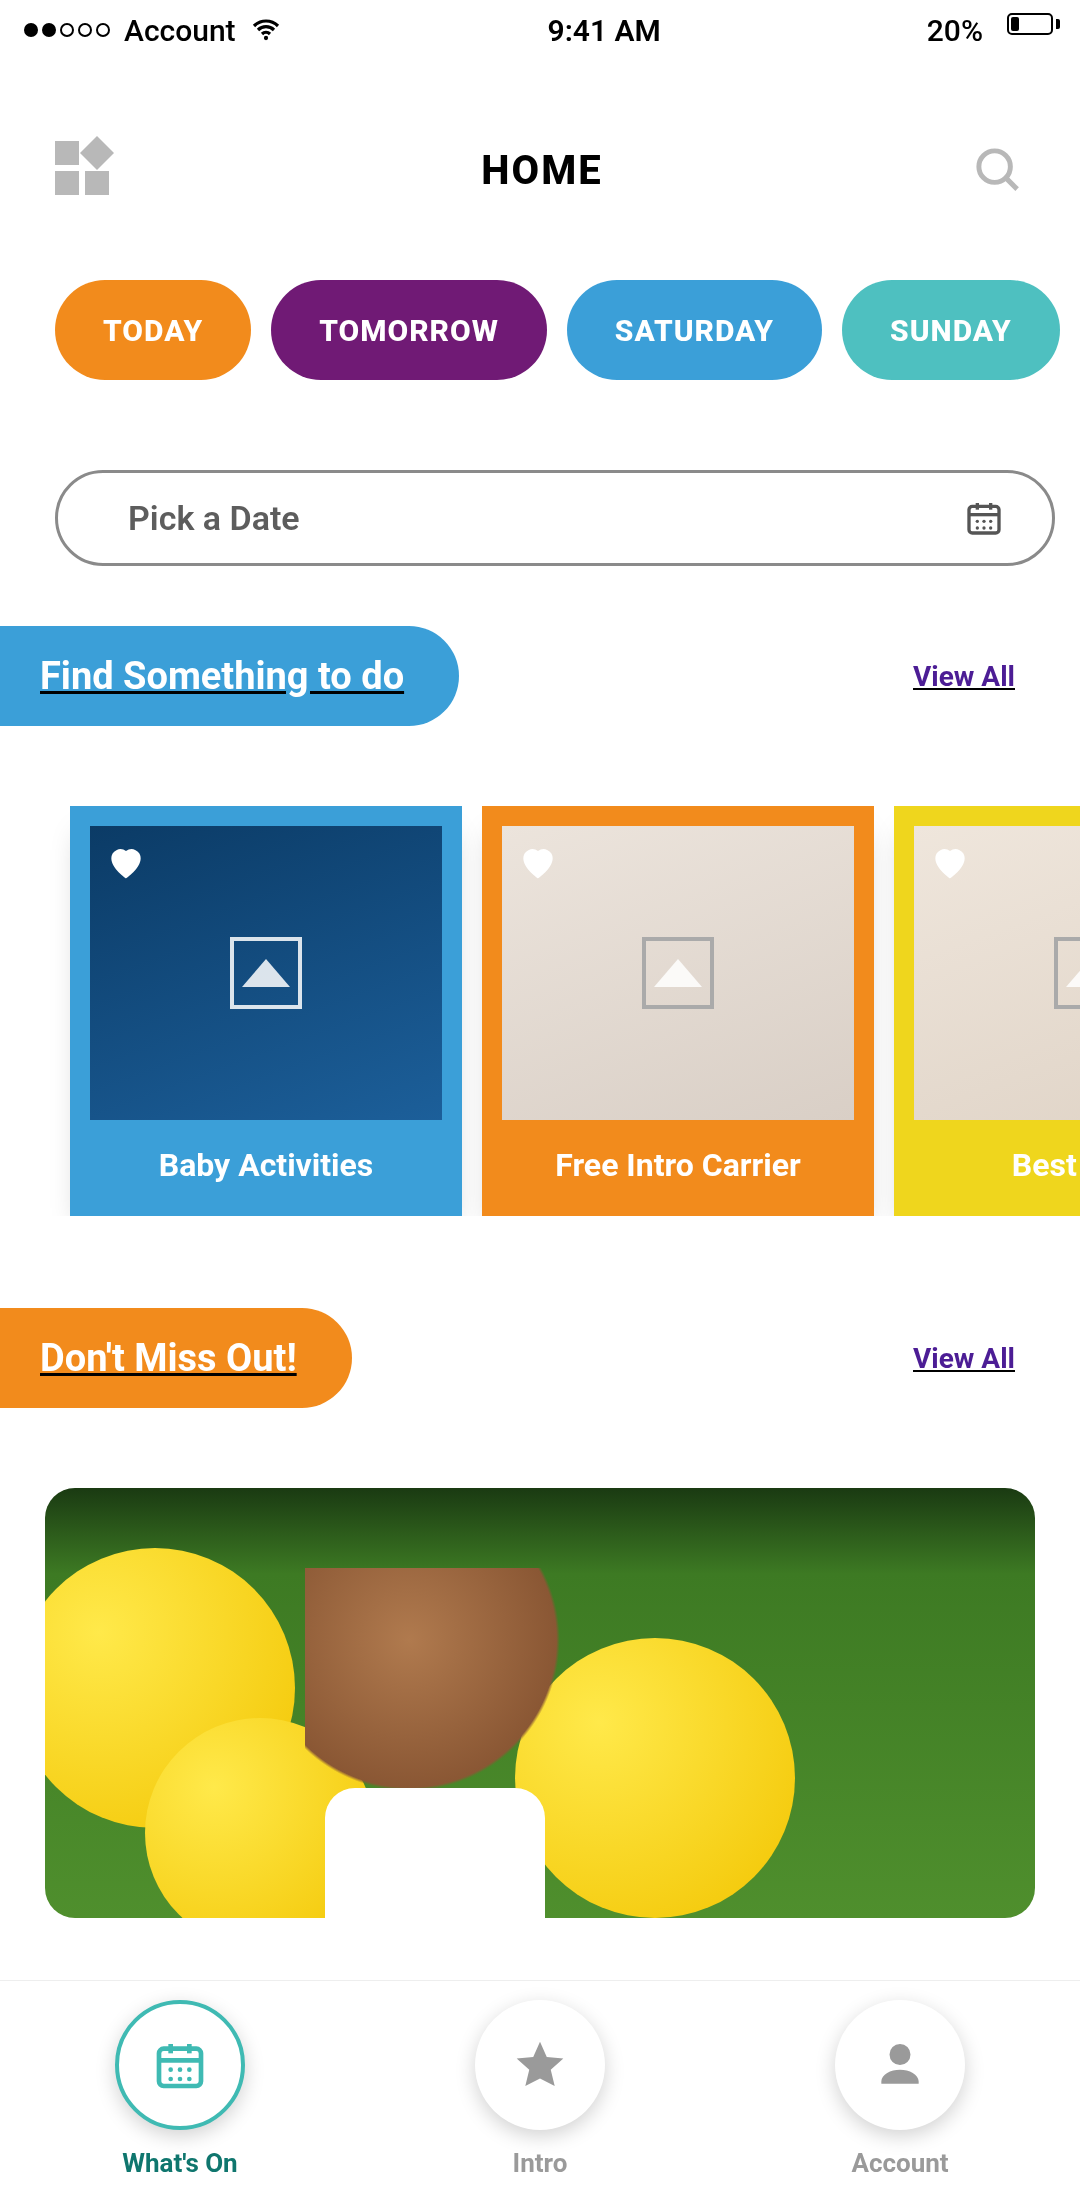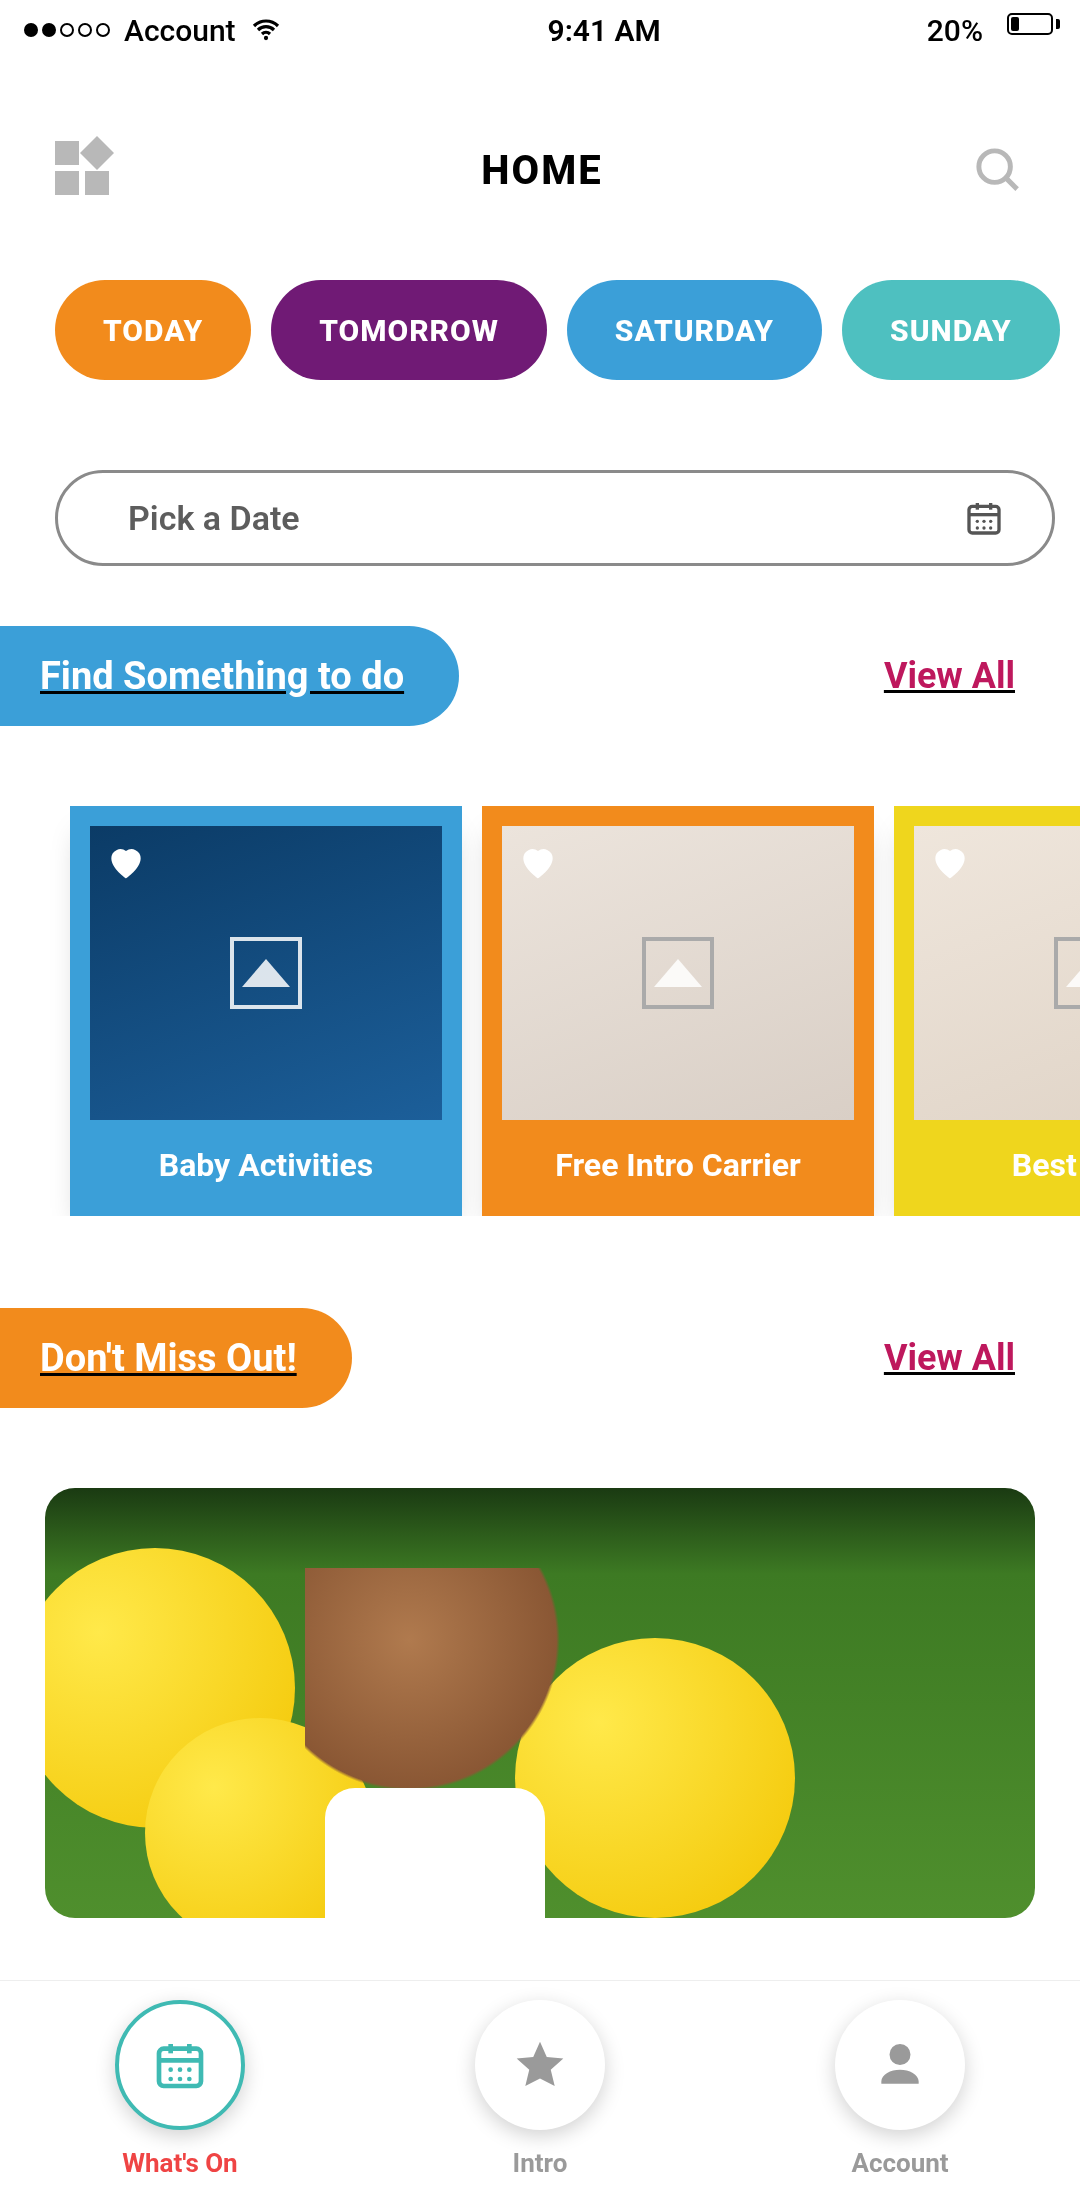--- a/index.html
+++ b/index.html
@@ -111,22 +111,22 @@
     display: inline-flex;
     align-items: center;
     padding: 0 55px 0 40px;
     color: #fff;
     font-size: 38px;
     font-weight: 700;
   }
   .pill-blue   { background: #3b9fd8; }
   .pill-orange { background: #f28b1c; }
   .view-all {
-    color: #be185d;
-    font-size: 36px;
+    color: #4c1d95;
+    font-size: 28px;
     font-weight: 700;
   }
 
   
   .cards-row {
     display: flex;
     gap: 20px;
     padding-left: 70px;
     overflow: hidden;
     margin-bottom: 92px;
@@ -205,21 +205,21 @@
     width: 130px; height: 130px; border-radius: 50%;
     background: #fff;
     display:flex; align-items:center; justify-content:center;
     box-shadow: 0 6px 20px rgba(0,0,0,0.18);
     margin-top: -50px;
   }
   .nav-circle.active { border: 4px solid #3fbab3; }
   .nav-circle svg { width: 56px; height: 56px; display:block; }
   .nav-label { font-size: 26px; font-weight: 700; }
   .nav-label.inactive { color: #9a9a9a; }
-  .nav-label.active   { color: #ef4444; }
+  .nav-label.active   { color: #0f766e; }
 
   
   .img-bg-blue   { background: linear-gradient(160deg,#0b3b66,#1c5f9a); }
   .img-bg-light  { background: linear-gradient(160deg,#ece4dc,#d9cfc6); }
   .img-bg-room   { background: linear-gradient(160deg,#efe6dc,#dfd3c6); }
   .img-placeholder {
     width: 72px; height: 72px;
     border: 4px solid rgba(255,255,255,0.85);
     display:flex; align-items:center; justify-content:center;
   }

